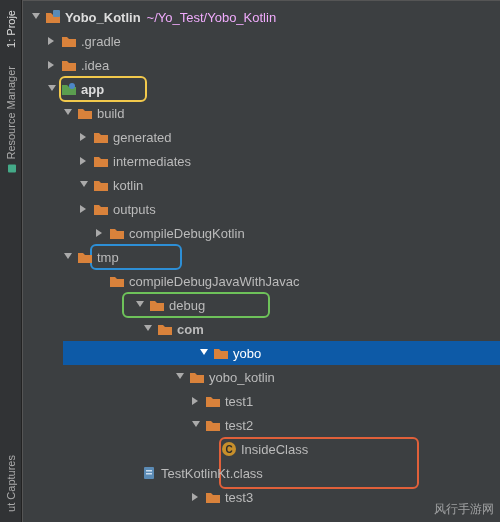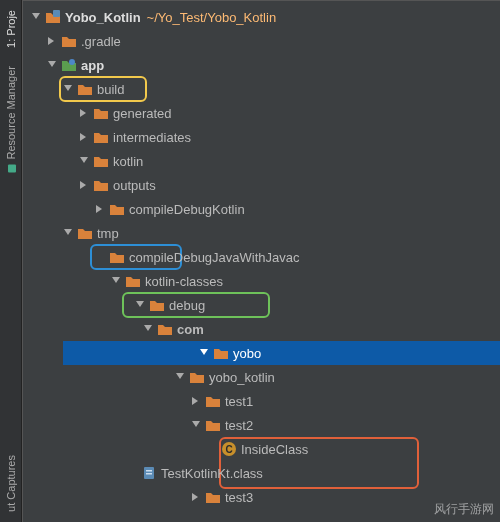--- a/index.html
+++ b/index.html
@@ -71,21 +71,21 @@
   }
   .arrow svg { width: 8px; height: 8px; }
   .arrow.spacer { visibility: hidden; }
   .fico {
     width: 16px; height: 16px;
     margin-right: 4px;
     flex-shrink: 0;
   }
   .lbl { color: #bbbbbb; }
   .row.selected .lbl { color: #fff; }
-  .pathdim { color: #fdba74; margin-left: 6px; }
+  .pathdim { color: #f0abfc; margin-left: 6px; }
   .box {
     position: absolute;
     border-radius: 6px;
     pointer-events: none;
   }
   .box.yellow { border: 2px solid #f2c94c; }
   .box.cyan   { border: 2px solid #2d8fd6; }
   .box.green  { border: 2px solid #6ec25a; }
   .box.orange { border: 2px solid #e0603a; }
   .watermark {
@@ -149,20 +149,31 @@
           <svg viewBox="0 0 8 8">
             <path d="M0 0 L6 4 L0 8 Z" fill="#aaa"></path>
           </svg>
         </span>
       <span class="fico"><svg viewBox="0 0 16 16">
             <path d="M1 4 L6 4 L8 6 L15 6 L15 14 L1 14 Z" fill="#d9823b"></path>
           </svg></span>
       <span class="lbl">.gradle</span>
     </div>
 
+    <div class="row" style="padding-left:22px;">
+      <span class="arrow">
+          <svg viewBox="0 0 8 8">
+            <path d="M0 0 L6 4 L0 8 Z" fill="#aaa"></path>
+          </svg>
+        </span>
+      <span class="fico"><svg viewBox="0 0 16 16">
+            <path d="M1 4 L6 4 L8 6 L15 6 L15 14 L1 14 Z" fill="#d9823b"></path>
+          </svg></span>
+      <span class="lbl">.idea</span>
+    </div>
 
     <div class="row" style="padding-left:22px;">
       <span class="arrow">
           <svg viewBox="0 0 8 8">
             <path d="M0 0 L8 0 L4 6 Z" fill="#aaa"></path>
           </svg>
         </span>
       <span class="fico"><svg viewBox="0 0 16 16">
             <path d="M1 4 L6 4 L8 6 L15 6 L15 14 L1 14 Z" fill="#5b9e4f"></path>
             <circle cx="11" cy="5" r="3" fill="#4d87c7"></circle>
@@ -257,31 +268,20 @@
     <div class="row" style="padding-left:70px;">
       <span class="arrow spacer">
           <svg viewBox="0 0 8 8"></svg>
         </span>
       <span class="fico"><svg viewBox="0 0 16 16">
             <path d="M1 4 L6 4 L8 6 L15 6 L15 14 L1 14 Z" fill="#d9823b"></path>
           </svg></span>
       <span class="lbl">compileDebugJavaWithJavac</span>
     </div>
 
-    <div class="row" style="padding-left:86px;">
-      <span class="arrow">
-          <svg viewBox="0 0 8 8">
-            <path d="M0 0 L8 0 L4 6 Z" fill="#aaa"></path>
-          </svg>
-        </span>
-      <span class="fico"><svg viewBox="0 0 16 16">
-            <path d="M1 4 L6 4 L8 6 L15 6 L15 14 L1 14 Z" fill="#d9823b"></path>
-          </svg></span>
-      <span class="lbl">kotlin-classes</span>
-    </div>
 
     <div class="row" style="padding-left:110px;">
       <span class="arrow">
           <svg viewBox="0 0 8 8">
             <path d="M0 0 L8 0 L4 6 Z" fill="#aaa"></path>
           </svg>
         </span>
       <span class="fico"><svg viewBox="0 0 16 16">
             <path d="M1 4 L6 4 L8 6 L15 6 L15 14 L1 14 Z" fill="#d9823b"></path>
           </svg></span>

